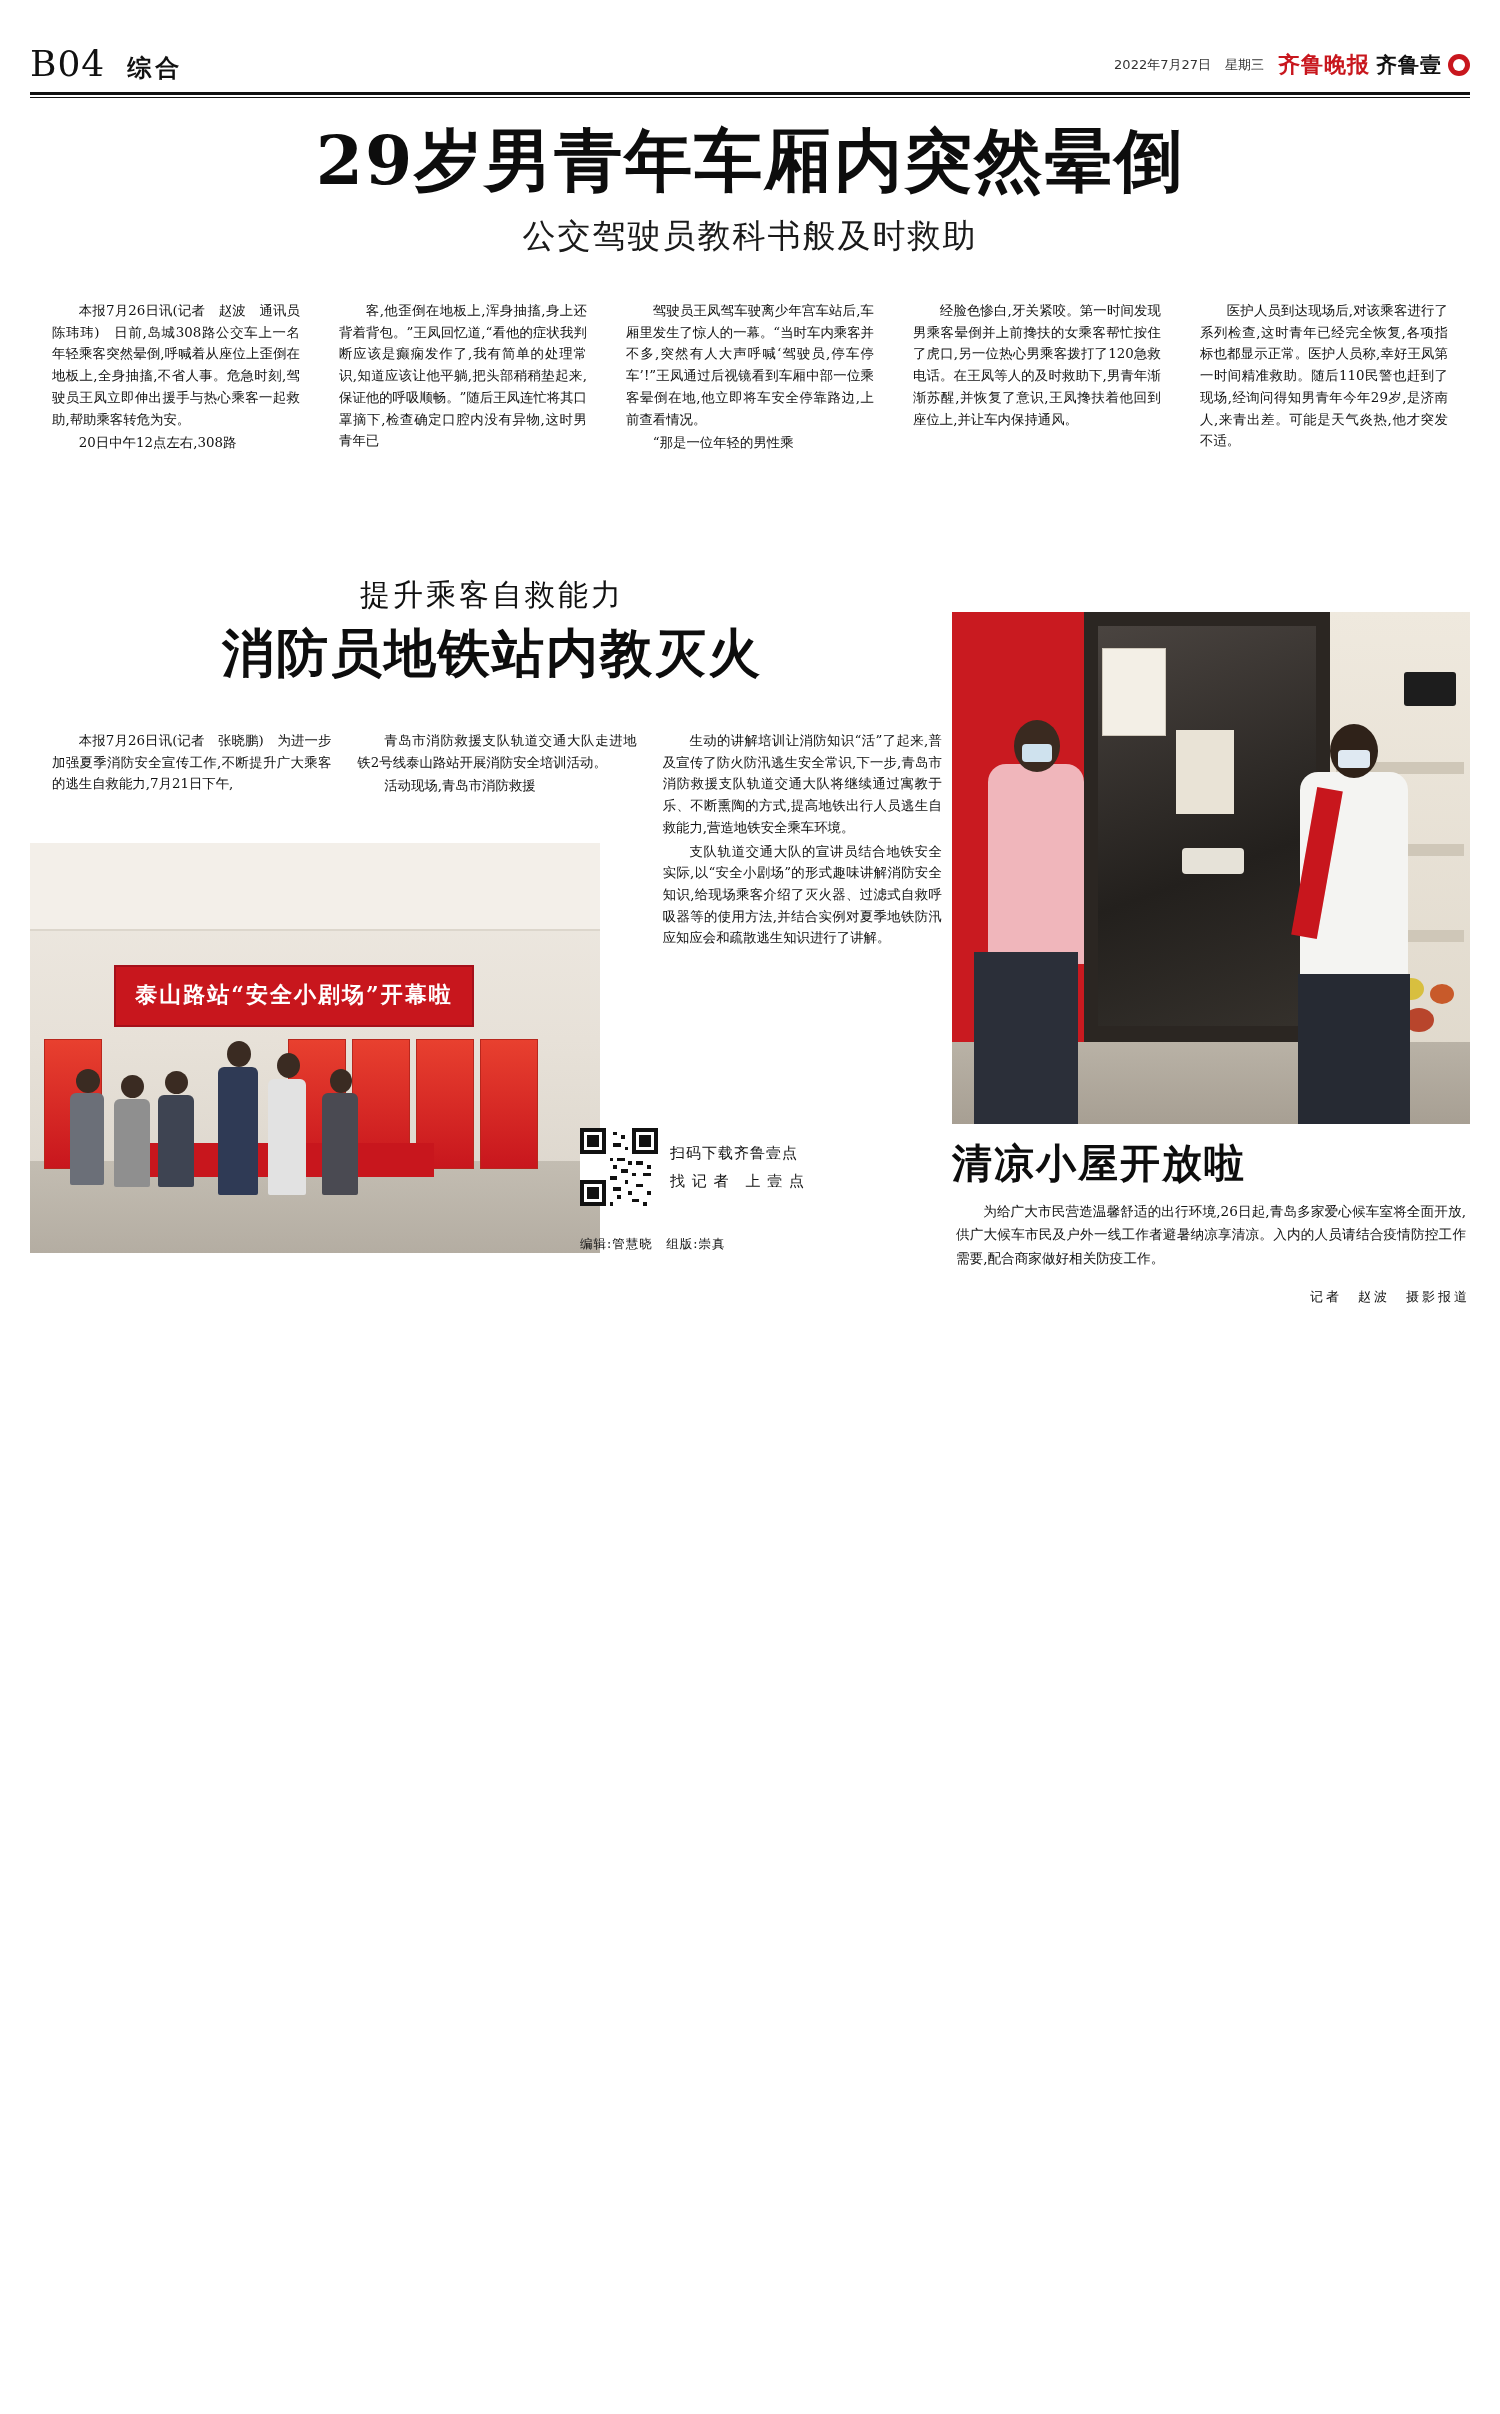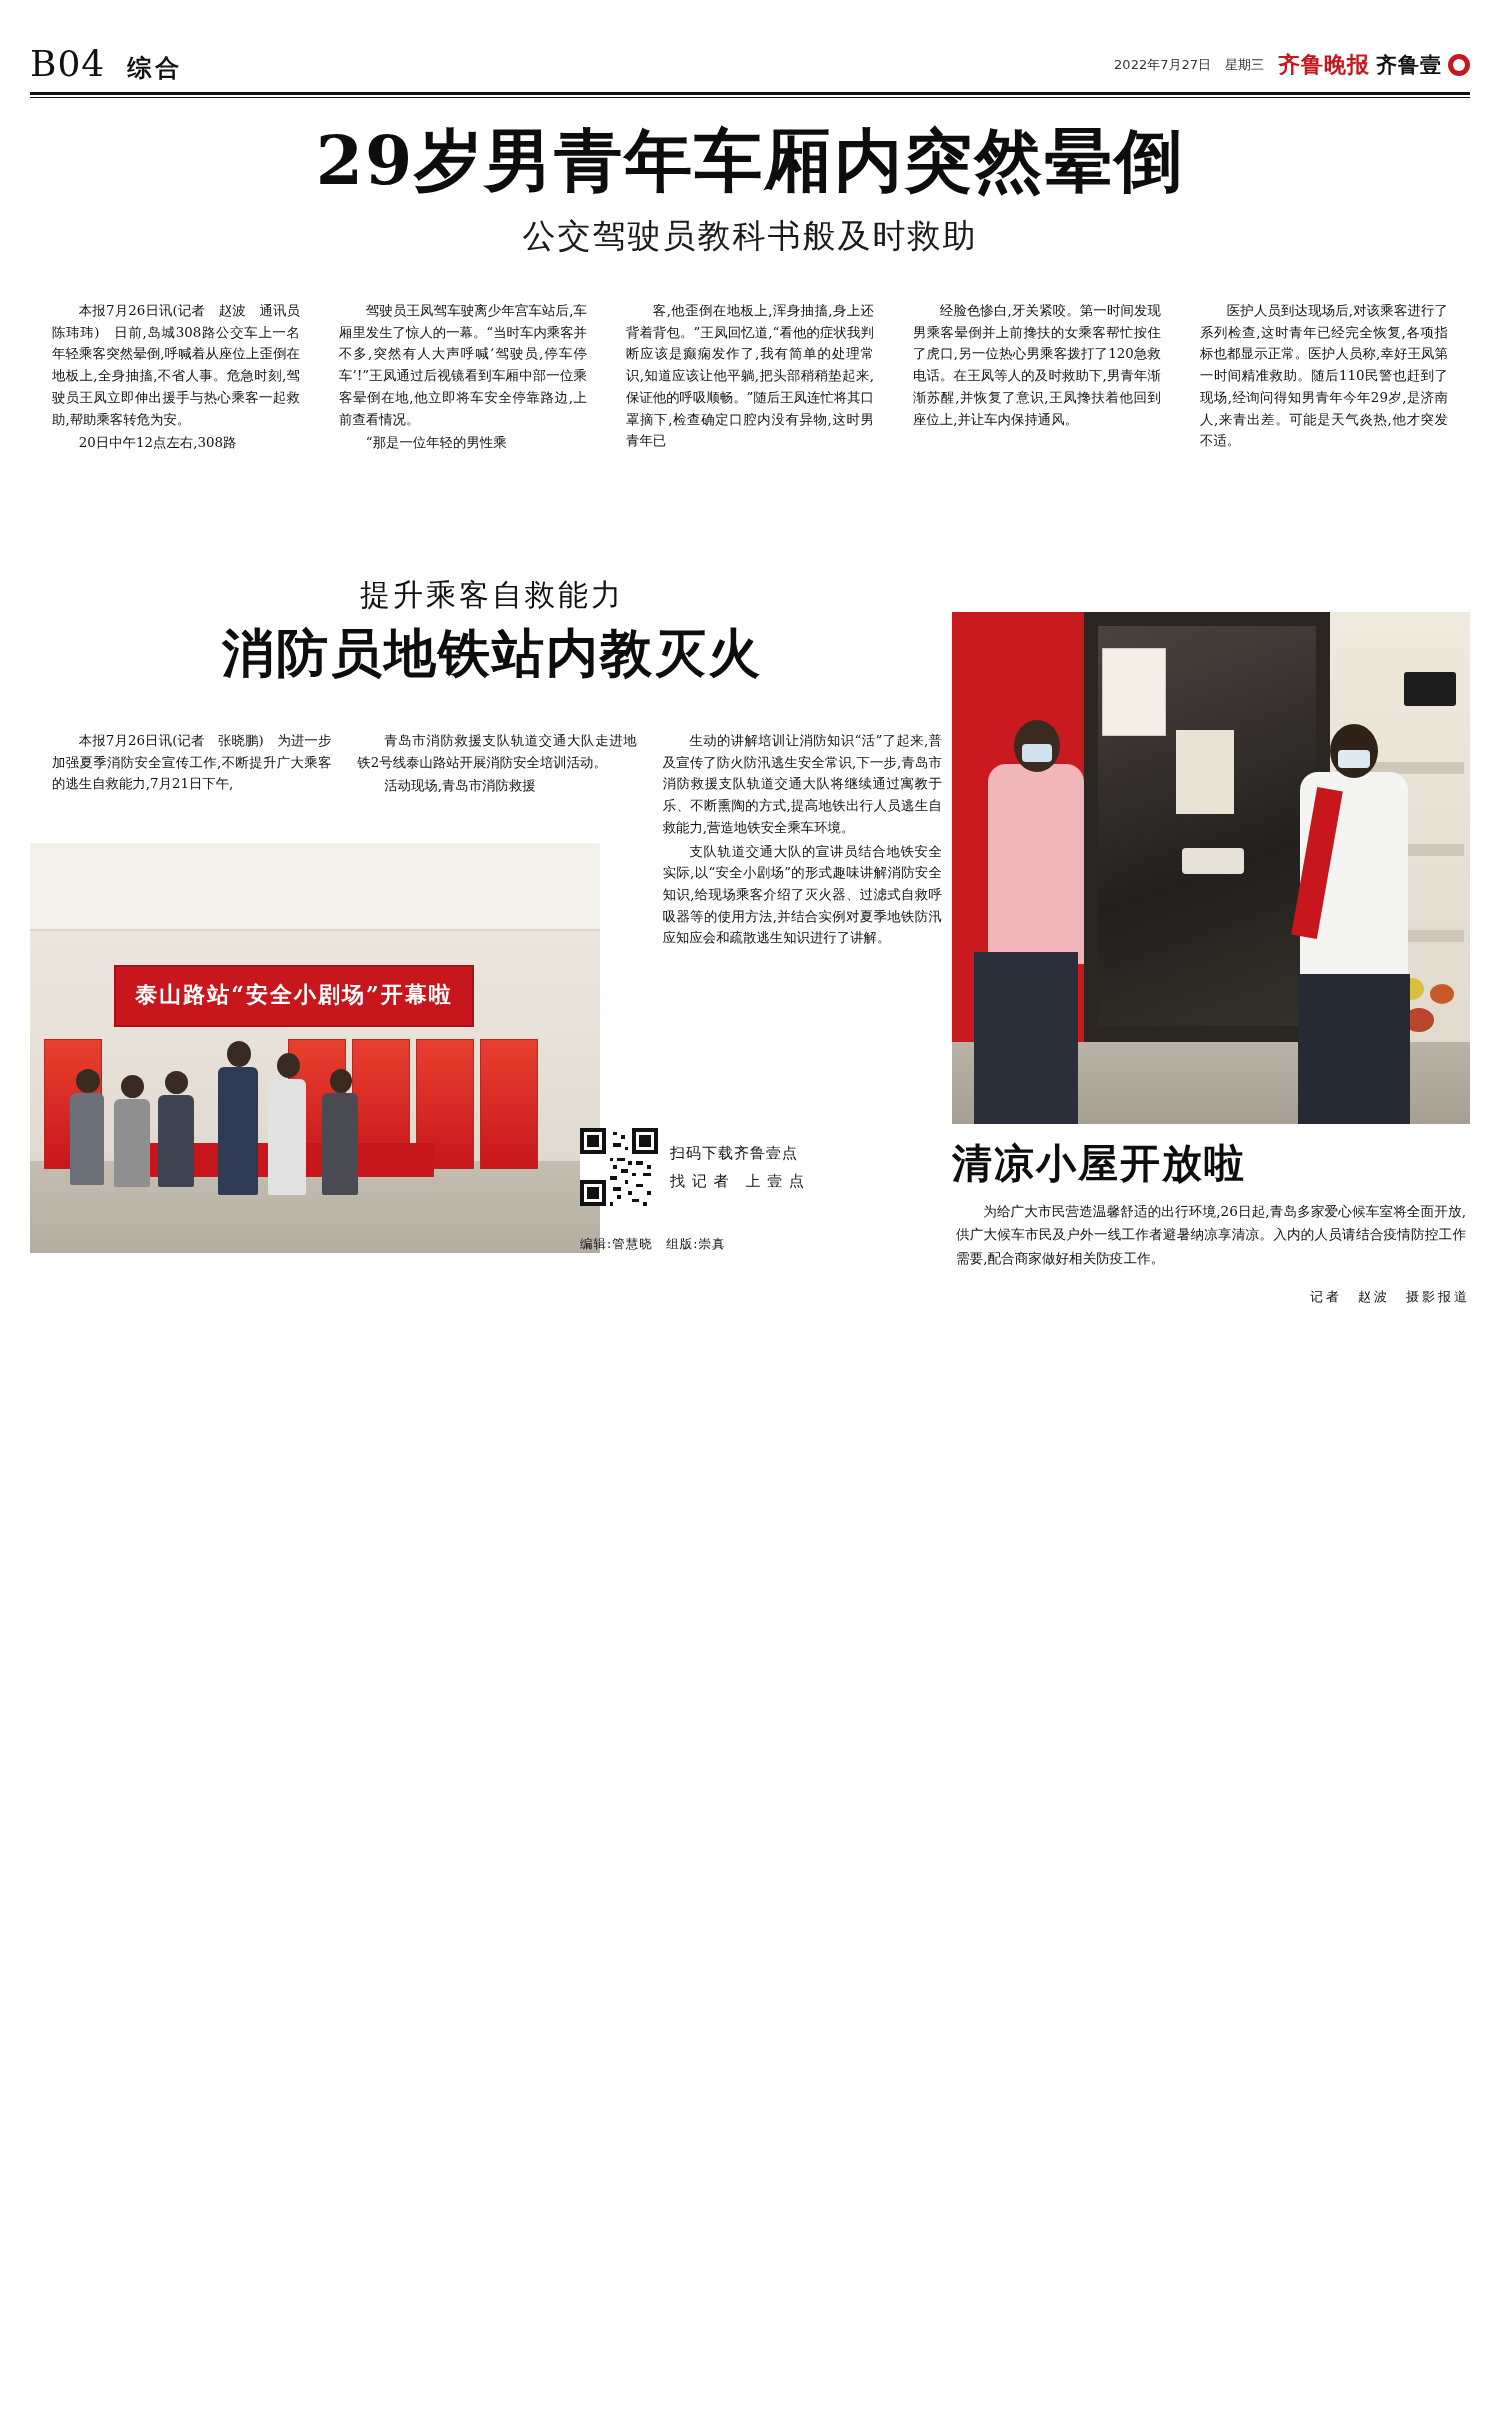--- a/index.html
+++ b/index.html
@@ -239,25 +239,25 @@
     <h1>29岁男青年车厢内突然晕倒</h1>
     <h2>公交驾驶员教科书般及时救助</h2>
   </div>
 
   <div class="story1">
     <div class="col">
       <p>本报7月26日讯(记者　赵波　通讯员　陈玮玮)　日前,岛城308路公交车上一名年轻乘客突然晕倒,呼喊着从座位上歪倒在地板上,全身抽搐,不省人事。危急时刻,驾驶员王凤立即伸出援手与热心乘客一起救助,帮助乘客转危为安。</p>
       <p>20日中午12点左右,308路</p>
     </div>
     <div class="col">
+      <p>客,他歪倒在地板上,浑身抽搐,身上还背着背包。”王凤回忆道,“看他的症状我判断应该是癫痫发作了,我有简单的处理常识,知道应该让他平躺,把头部稍稍垫起来,保证他的呼吸顺畅。”随后王凤连忙将其口罩摘下,检查确定口腔内没有异物,这时男青年已</p>
+    </div>
+    <div class="col">
       <p>驾驶员王凤驾车驶离少年宫车站后,车厢里发生了惊人的一幕。“当时车内乘客并不多,突然有人大声呼喊‘驾驶员,停车停车’!”王凤通过后视镜看到车厢中部一位乘客晕倒在地,他立即将车安全停靠路边,上前查看情况。</p>
       <p>“那是一位年轻的男性乘</p>
-    </div>
-    <div class="col">
-      <p>客,他歪倒在地板上,浑身抽搐,身上还背着背包。”王凤回忆道,“看他的症状我判断应该是癫痫发作了,我有简单的处理常识,知道应该让他平躺,把头部稍稍垫起来,保证他的呼吸顺畅。”随后王凤连忙将其口罩摘下,检查确定口腔内没有异物,这时男青年已</p>
     </div>
     <div class="col">
       <p>经脸色惨白,牙关紧咬。第一时间发现男乘客晕倒并上前搀扶的女乘客帮忙按住了虎口,另一位热心男乘客拨打了120急救电话。在王凤等人的及时救助下,男青年渐渐苏醒,并恢复了意识,王凤搀扶着他回到座位上,并让车内保持通风。</p>
     </div>
     <div class="col">
       <p>医护人员到达现场后,对该乘客进行了系列检查,这时青年已经完全恢复,各项指标也都显示正常。医护人员称,幸好王凤第一时间精准救助。随后110民警也赶到了现场,经询问得知男青年今年29岁,是济南人,来青出差。可能是天气炎热,他才突发不适。</p>
     </div>
   </div>
 
   <div class="sec2-head">

